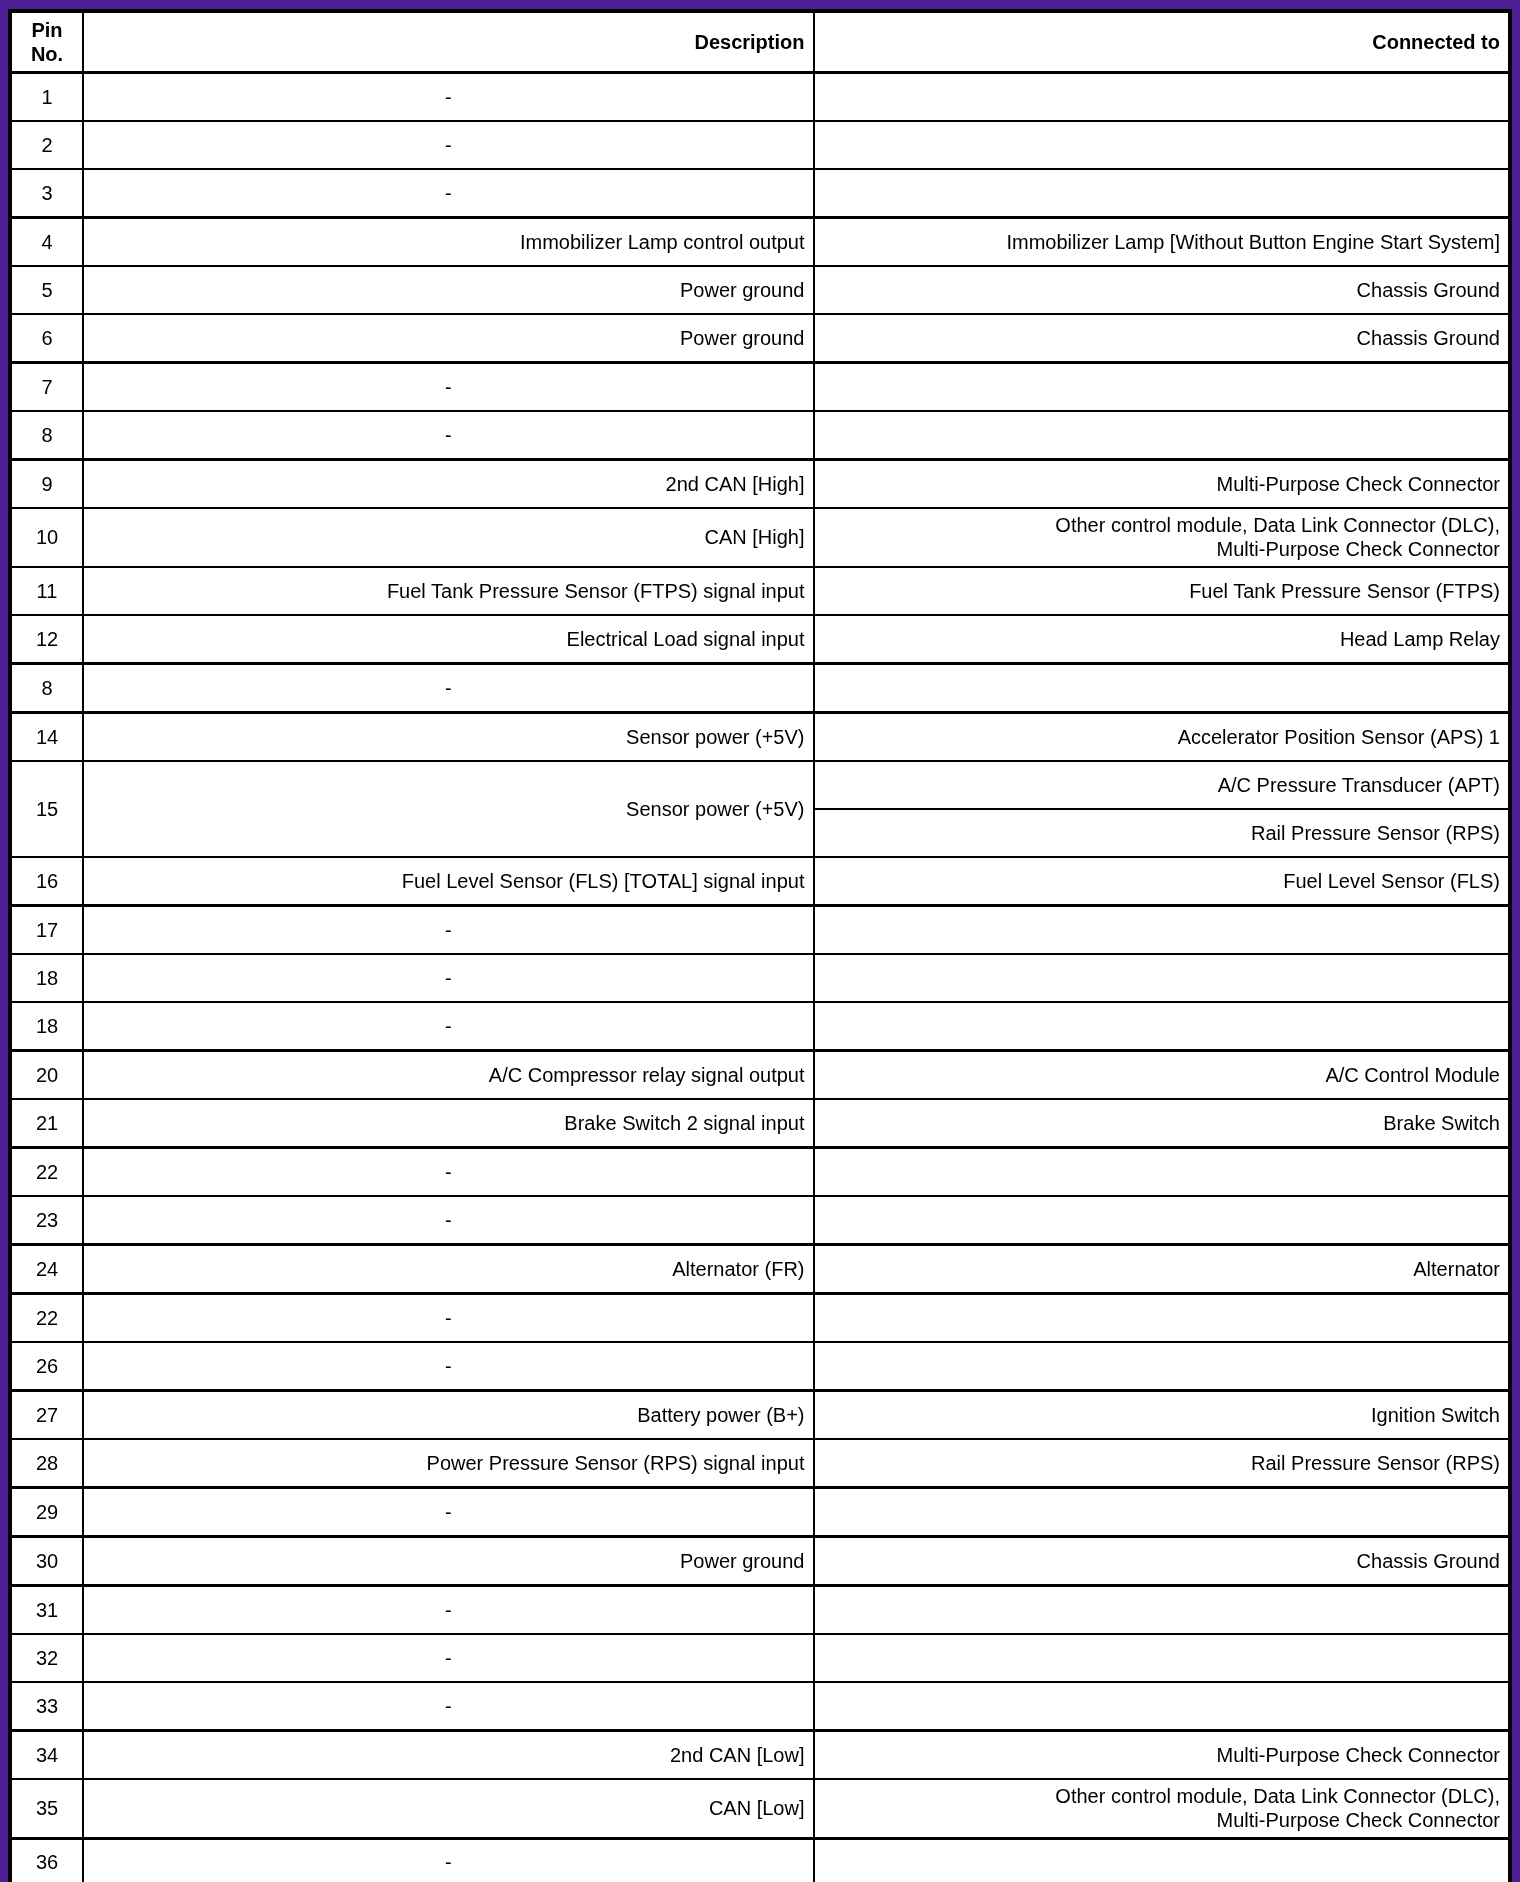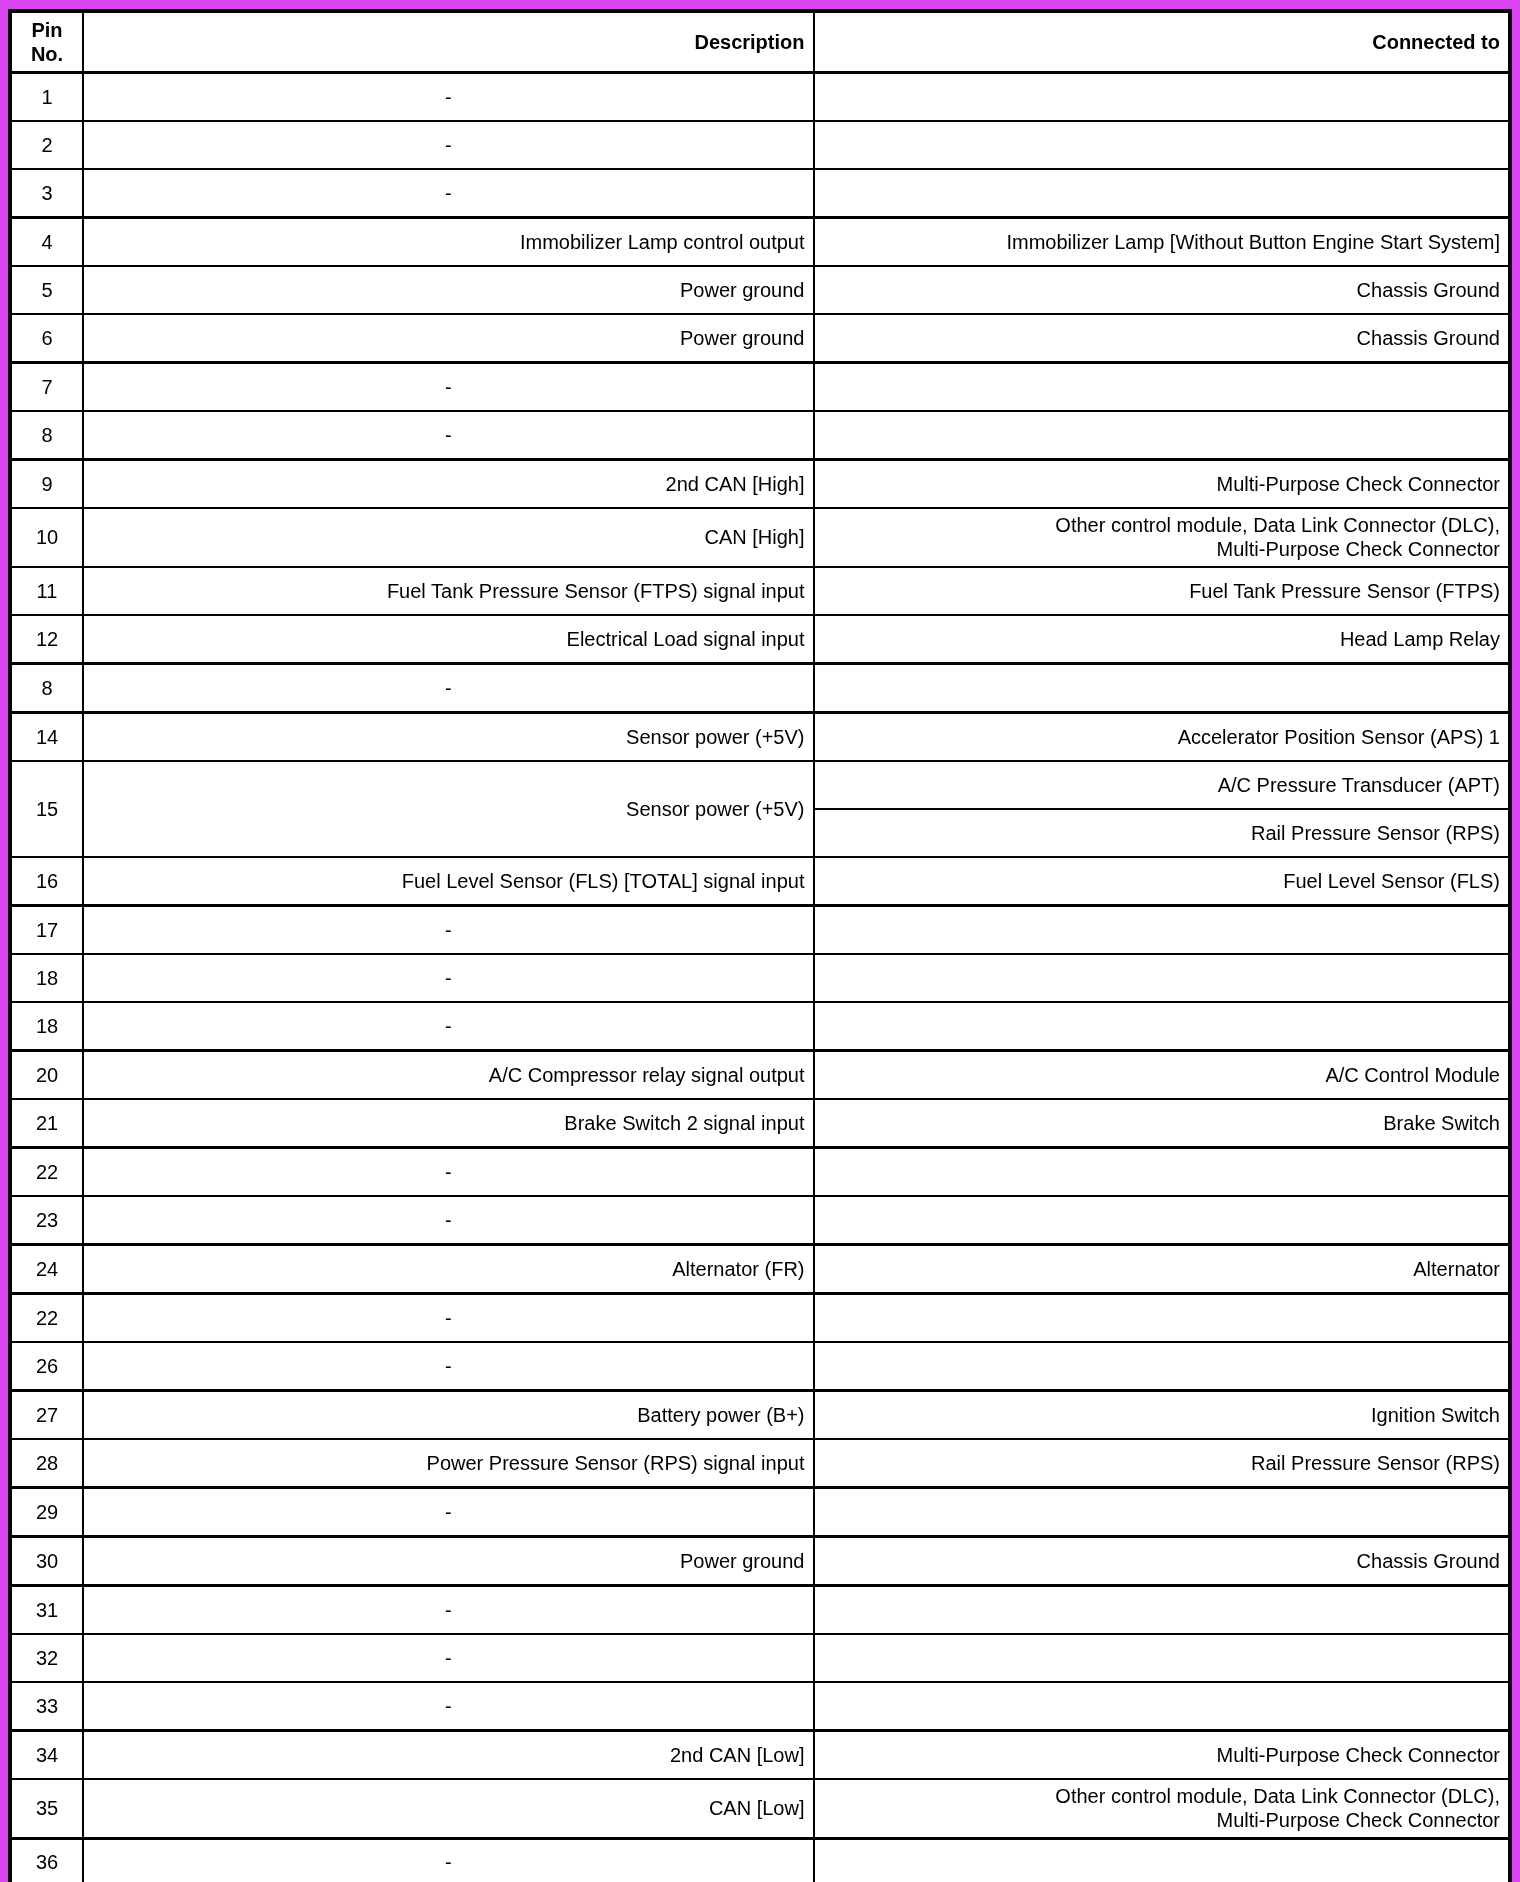--- a/index.html
+++ b/index.html
@@ -7,21 +7,21 @@
     padding: 0;
     background: #ffffff;
     font-family: "Liberation Sans", "DejaVu Sans", sans-serif;
     color: #000000;
   }
   .page {
     width: 1520px;
     height: 1882px;
     box-sizing: border-box;
     padding: 9px 8px;
-    background: #d946ef;
+    background: #4c1d95;
   }
   table.pinout {
     width: 100%;
     height: 100%;
     border-collapse: collapse;
     table-layout: fixed;
     border: 4px solid #000000;
     background: #ffffff;
   }
   th, td {

